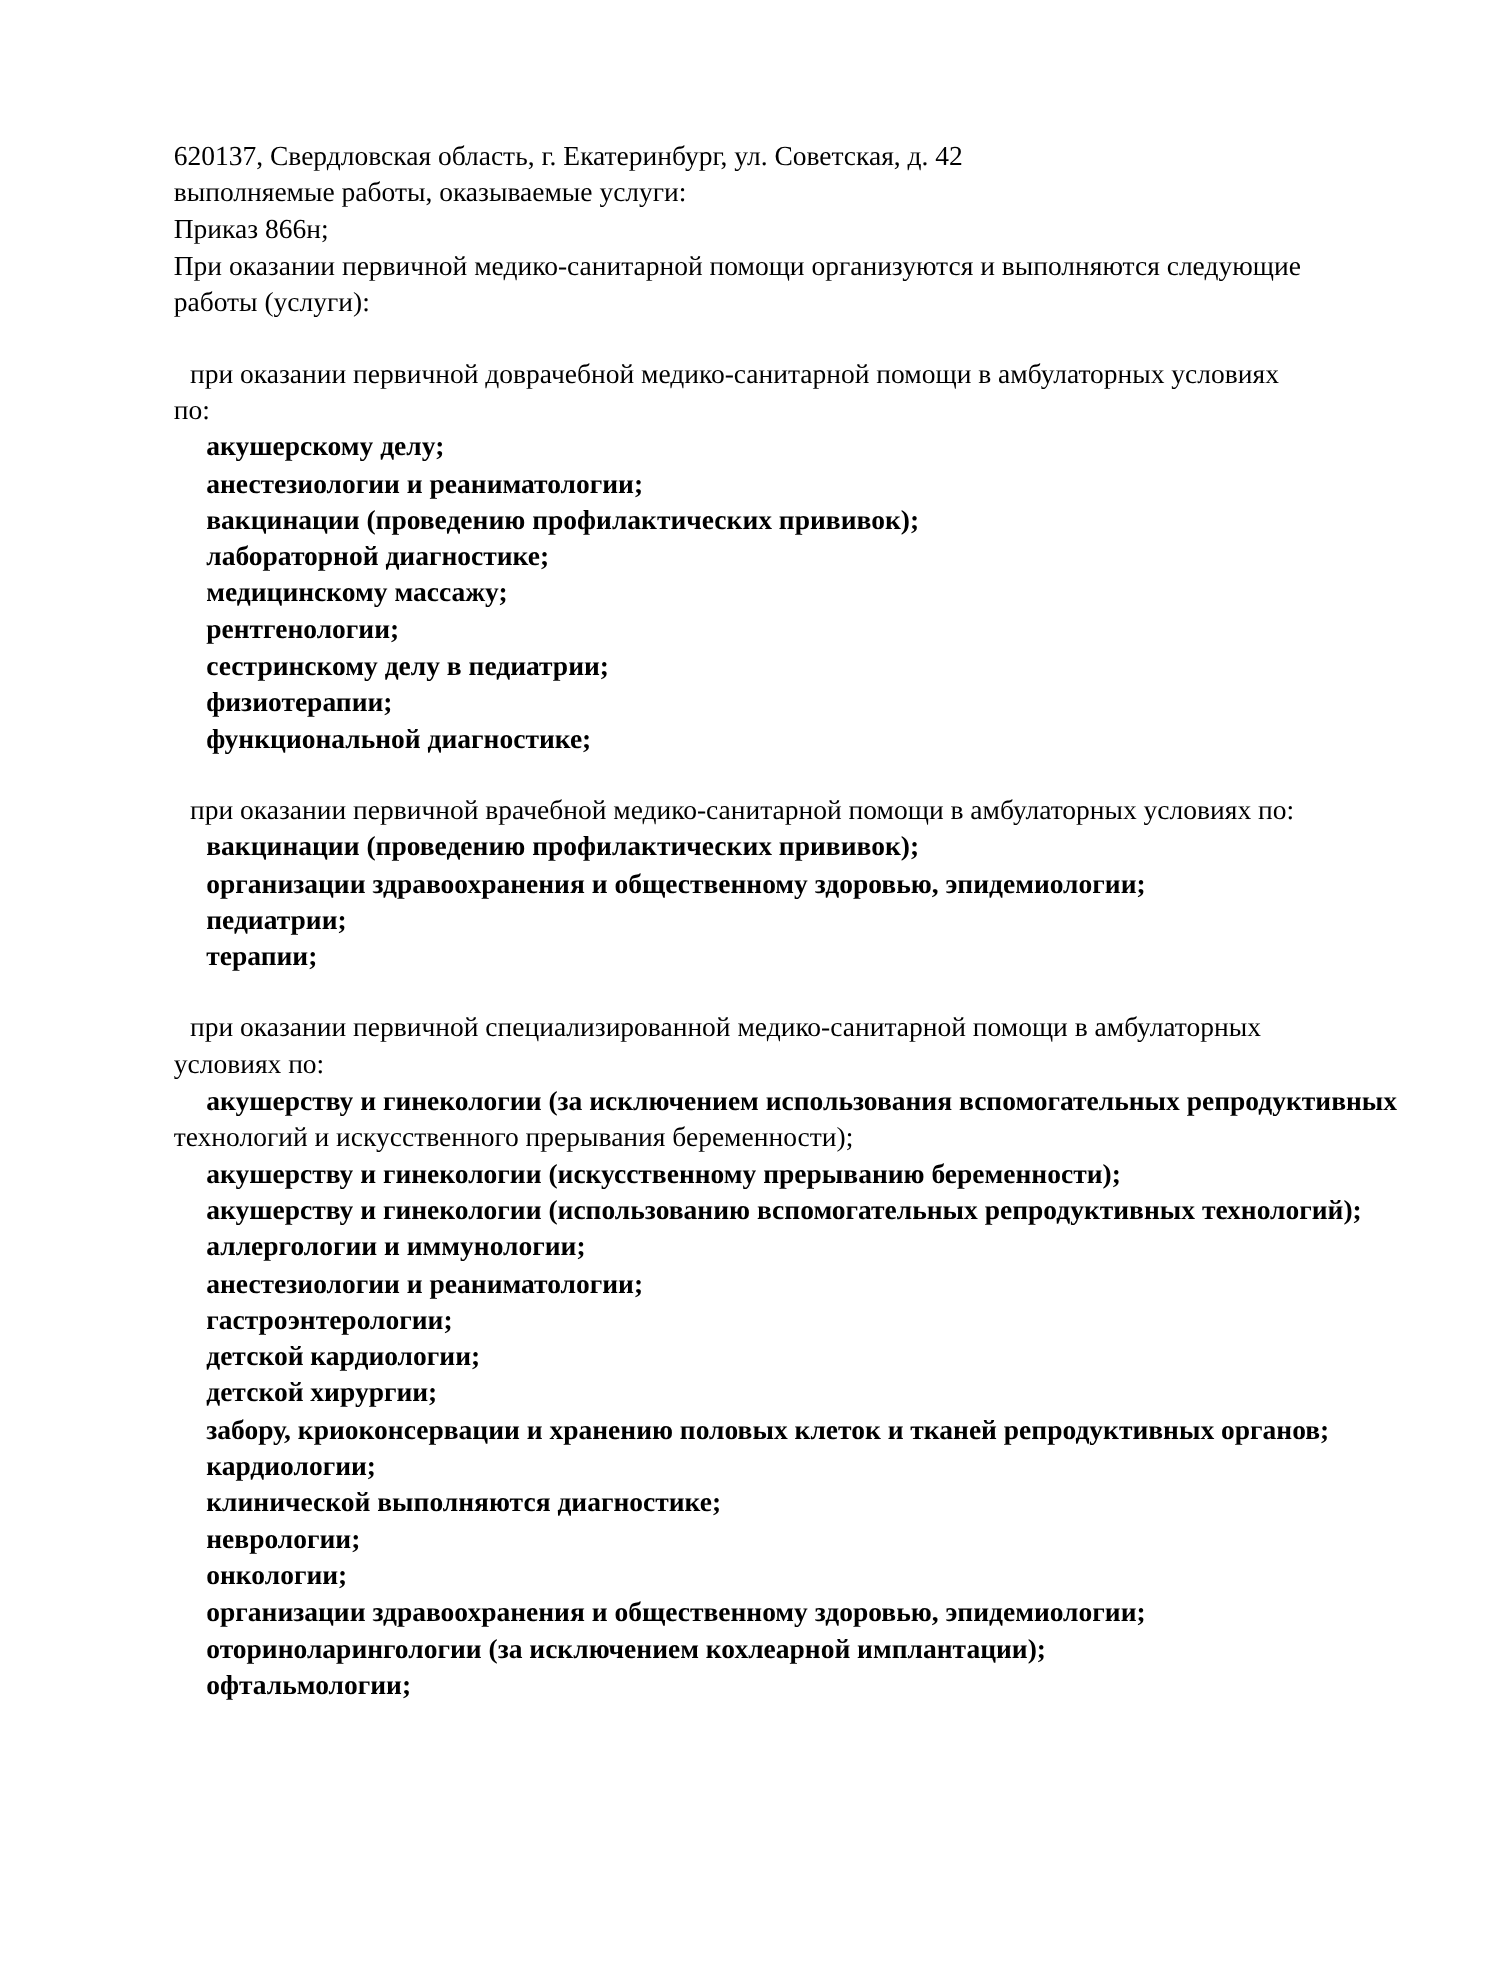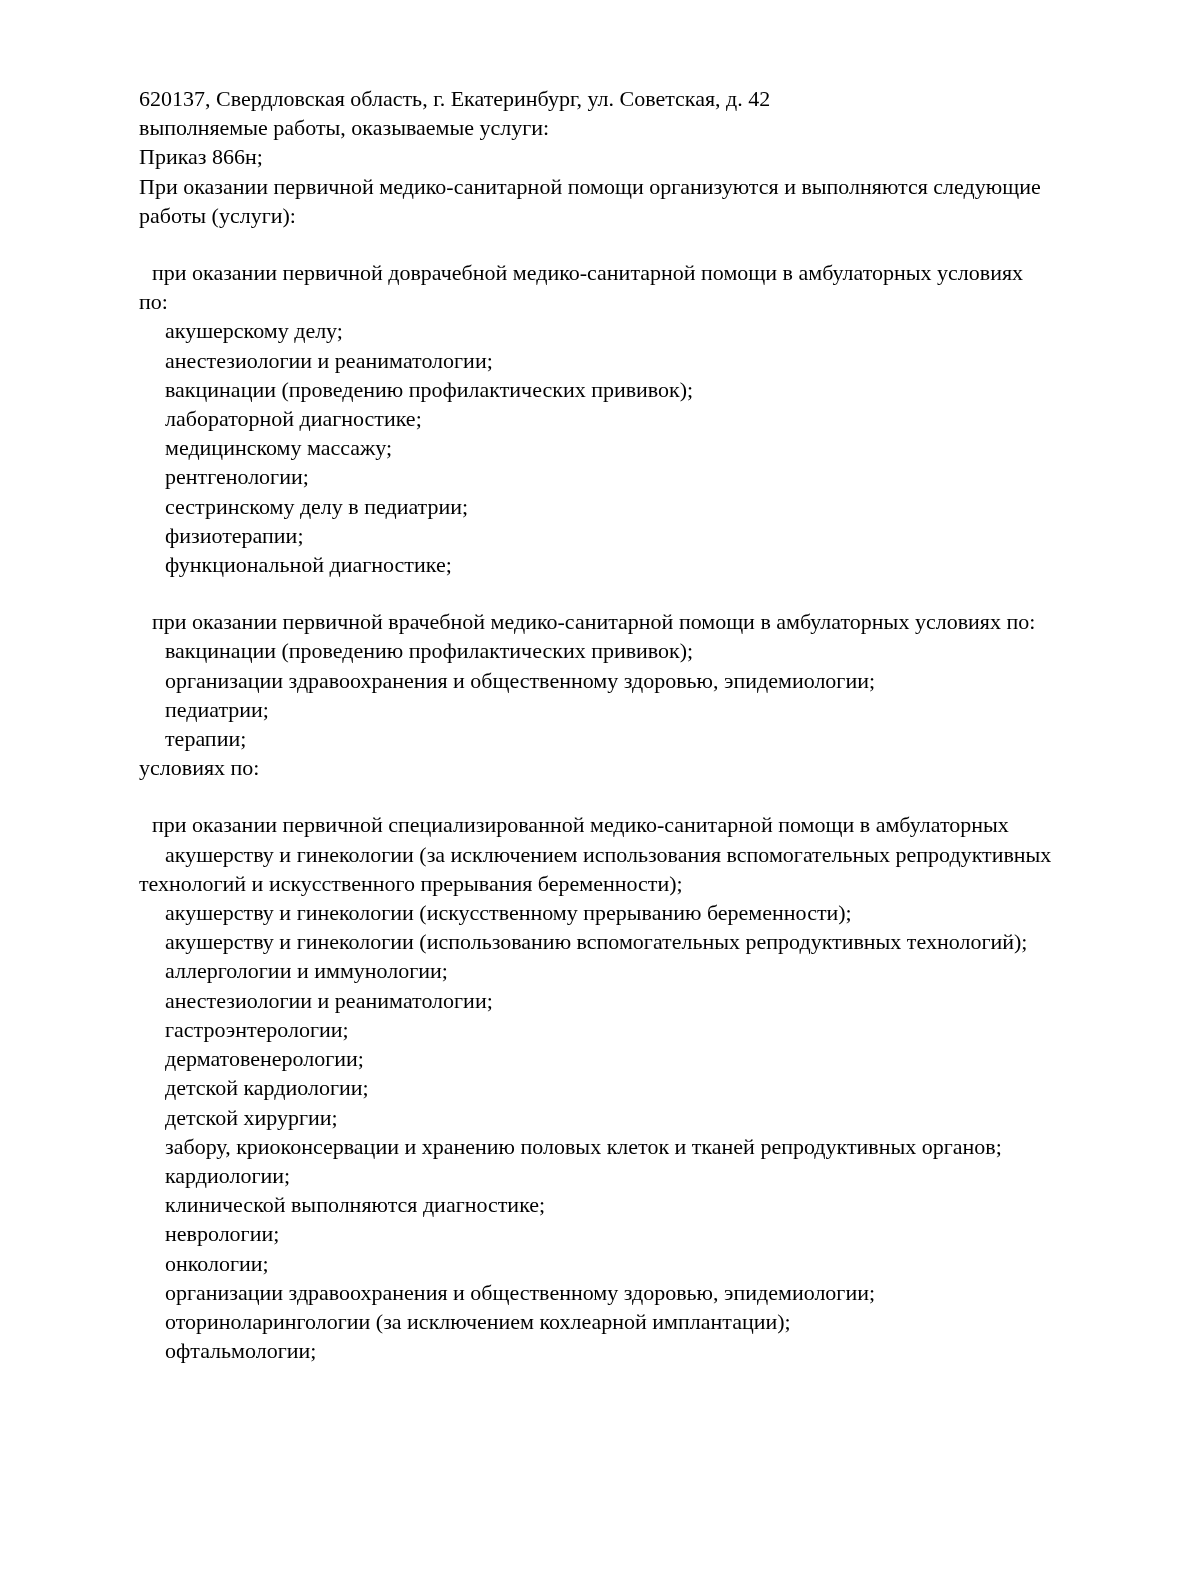--- a/index.html
+++ b/index.html
@@ -11,34 +11,34 @@
     width: 1190px;
     height: 1584px;
     overflow: hidden;
     font-family: "Liberation Serif", "DejaVu Serif", serif;
     color: #000000;
   }
   .page {
     box-sizing: border-box;
     width: 1092px;
     height: 1584px;
-    padding: 84px 50px 0 139px;
+    padding: 110px 50px 0 139px;
     background: #ffffff;
   }
   .doc-text {
     font-size: 22px;
     line-height: 29.2px;
     color: #000000;
   }
   .text-line {
     white-space: nowrap;
   }
   .indent-0 { padding-left: 0; }
   .indent-1 { padding-left: 13px; margin-top: 28px; }
-  .indent-2 { padding-left: 26px; }
+  .indent-2 { padding-left: 26px; font-weight: bold; }
 </style>
 </head>
 <body style="background: rgb(255, 255, 255);">
 
 <div class="page">
   <div class="doc-text" id="doc-lines" style="color: rgb(0, 0, 0);">
       <div class="text-line indent-0">620137, Свердловская область, г. Екатеринбург, ул. Советская, д. 42</div>
       <div class="text-line indent-0">выполняемые работы, оказываемые услуги:</div>
       <div class="text-line indent-0">Приказ 866н;</div>
       <div class="text-line indent-0">При оказании первичной медико-санитарной помощи организуются и выполняются следующие</div>
@@ -52,30 +52,29 @@
       <div class="text-line indent-2">медицинскому массажу;</div>
       <div class="text-line indent-2">рентгенологии;</div>
       <div class="text-line indent-2">сестринскому делу в педиатрии;</div>
       <div class="text-line indent-2">физиотерапии;</div>
       <div class="text-line indent-2">функциональной диагностике;</div>
       <div class="text-line indent-1">при оказании первичной врачебной медико-санитарной помощи в амбулаторных условиях по:</div>
       <div class="text-line indent-2">вакцинации (проведению профилактических прививок);</div>
       <div class="text-line indent-2">организации здравоохранения и общественному здоровью, эпидемиологии;</div>
       <div class="text-line indent-2">педиатрии;</div>
       <div class="text-line indent-2">терапии;</div>
+      <div class="text-line indent-1">при оказании первичной специализированной медико-санитарной помощи в амбулаторных</div>
       <div class="text-line indent-0">условиях по:</div>
-      <div class="text-line indent-1">при оказании первичной специализированной медико-санитарной помощи в амбулаторных</div>
       <div class="text-line indent-2">акушерству и гинекологии (за исключением использования вспомогательных репродуктивных</div>
       <div class="text-line indent-0">технологий и искусственного прерывания беременности);</div>
       <div class="text-line indent-2">акушерству и гинекологии (искусственному прерыванию беременности);</div>
       <div class="text-line indent-2">акушерству и гинекологии (использованию вспомогательных репродуктивных технологий);</div>
       <div class="text-line indent-2">аллергологии и иммунологии;</div>
       <div class="text-line indent-2">анестезиологии и реаниматологии;</div>
       <div class="text-line indent-2">гастроэнтерологии;</div>
-      <div class="text-line indent-2">дерматовенерологии;</div>
       <div class="text-line indent-2">детской кардиологии;</div>
       <div class="text-line indent-2">детской хирургии;</div>
       <div class="text-line indent-2">забору, криоконсервации и хранению половых клеток и тканей репродуктивных органов;</div>
       <div class="text-line indent-2">кардиологии;</div>
       <div class="text-line indent-2">клинической выполняются диагностике;</div>
       <div class="text-line indent-2">неврологии;</div>
       <div class="text-line indent-2">онкологии;</div>
       <div class="text-line indent-2">организации здравоохранения и общественному здоровью, эпидемиологии;</div>
       <div class="text-line indent-2">оториноларингологии (за исключением кохлеарной имплантации);</div>
       <div class="text-line indent-2">офтальмологии;</div>

